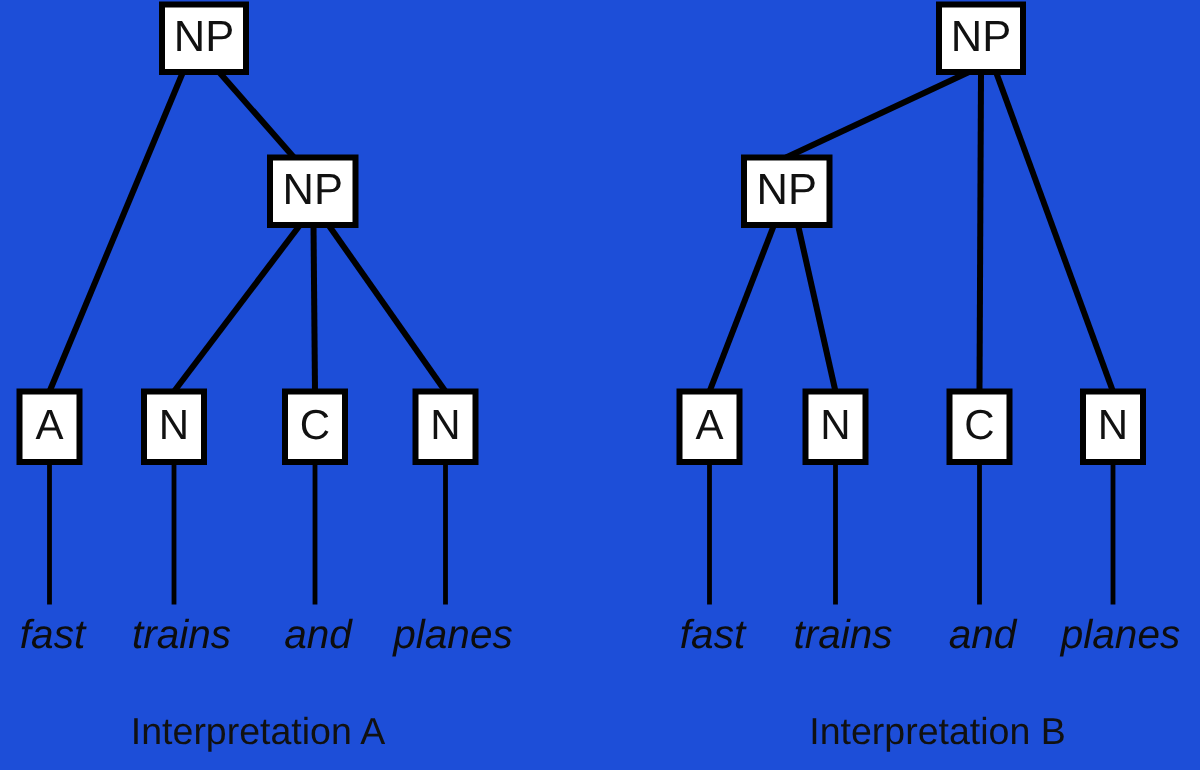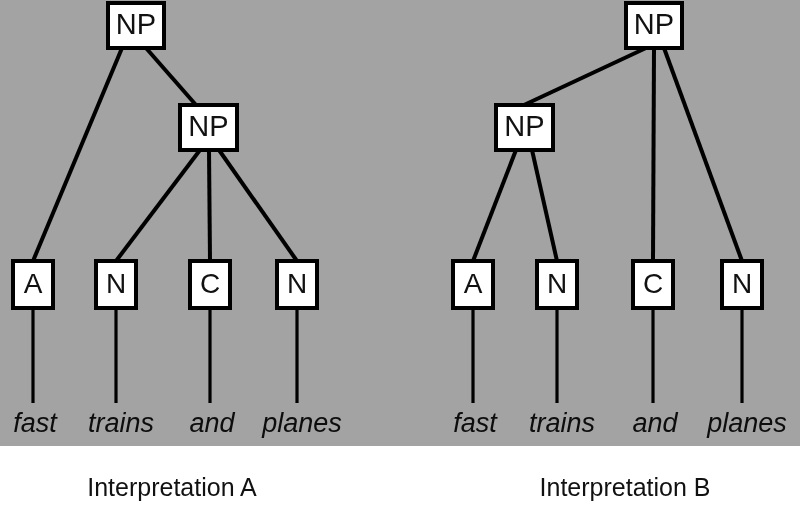--- a/index.html
+++ b/index.html
@@ -9,22 +9,22 @@
   }
   body {
     width: 800px;
     height: 513px;
     overflow: hidden;
     font-family: "Liberation Sans", sans-serif;
   }
   #canvas {
     position: relative;
     width: 800px;
-    height: 446px;
-    background: #a3a3a3;
+    height: 513px;
+    background: #1d4ed8;
     text-decoration: underline;
   }
   svg#tree-svg {
     position: absolute;
     left: 0;
     top: 0;
     width: 800px;
     height: 513px;
     display: block;
   }

